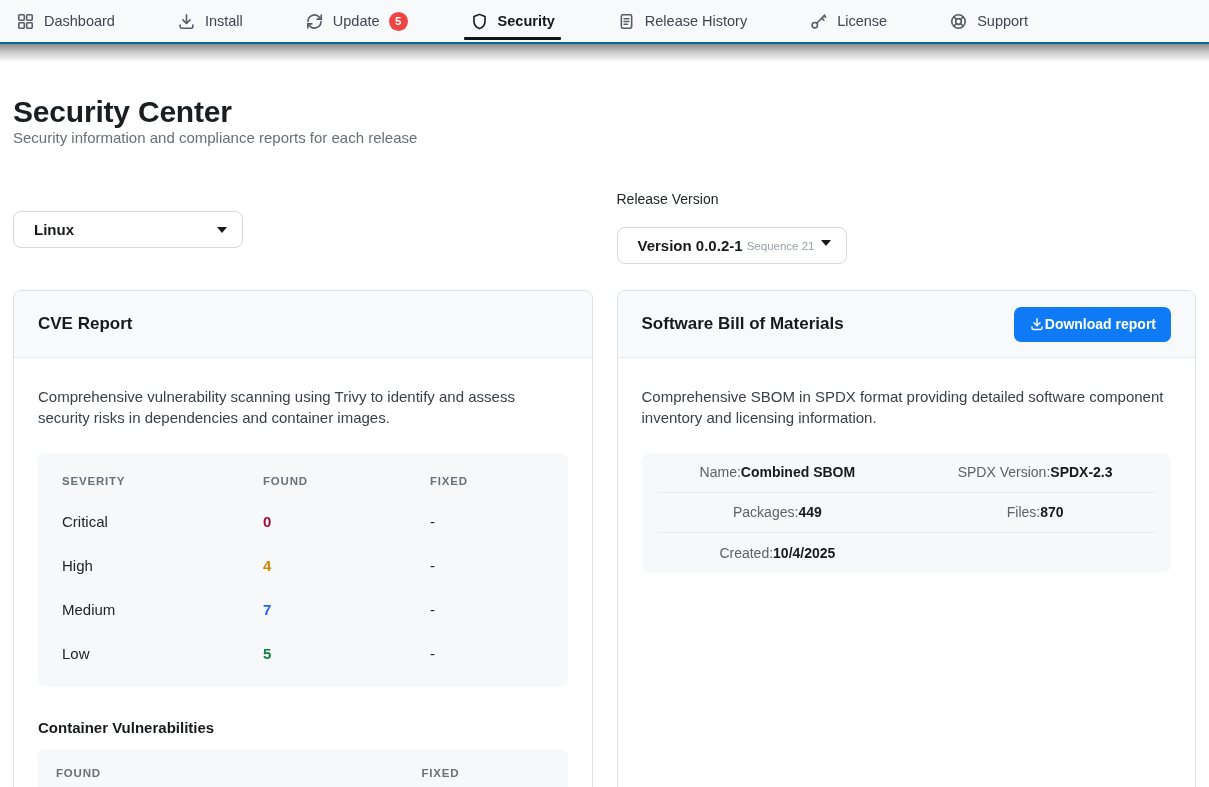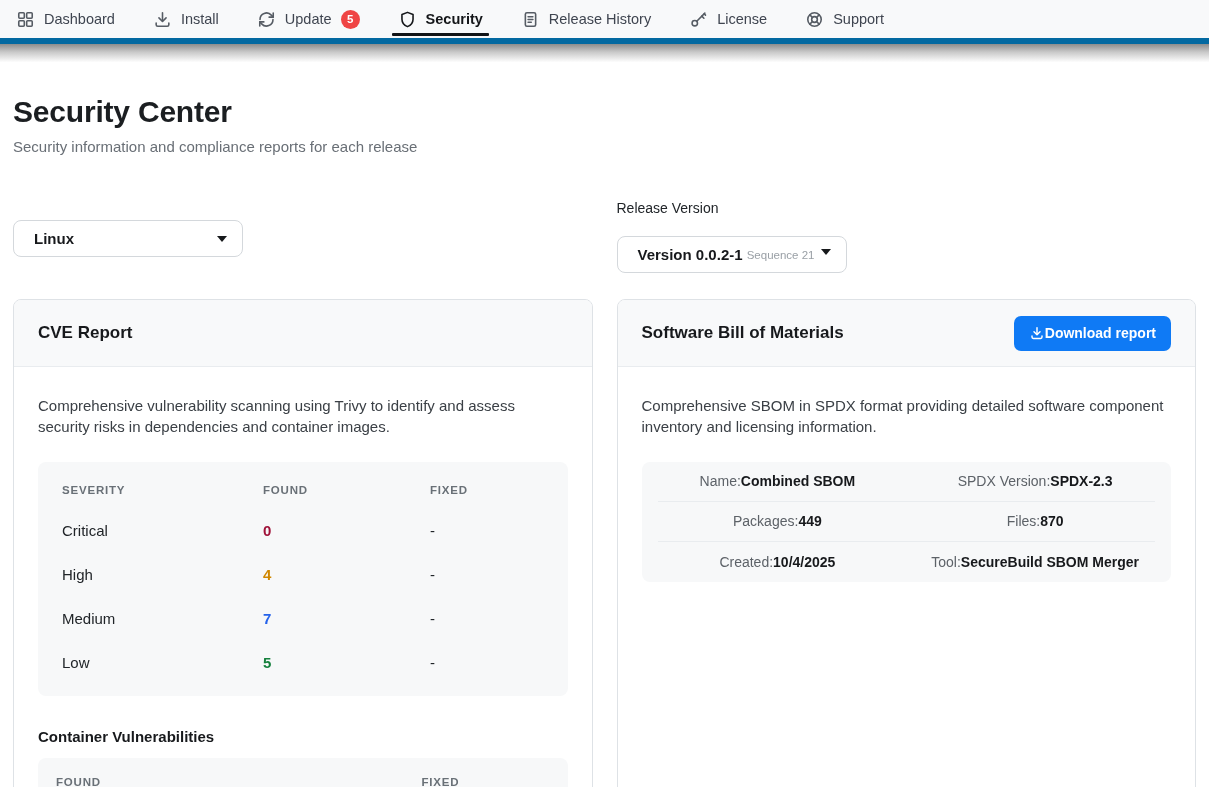--- a/index.html
+++ b/index.html
@@ -6,25 +6,25 @@
   html, body { width: 1209px; height: 787px; overflow: hidden; }
   body {
     background: #ffffff;
     font-family: "Liberation Sans", sans-serif;
     color: #212529;
   }
   
   .topnav {
     height: 44px;
     background: #f8f9fa;
-    border-bottom: 6px solid #0369a1;
+    border-bottom: 2px solid #0369a1;
     display: flex;
     align-items: stretch;
     padding-left: 16px;
-    gap: 38px;
+    gap: 62px;
   }
   .nav-item {
     display: flex;
     align-items: center;
     gap: 9px;
     font-size: 14.5px;
     color: #3f4550;
     position: relative;
     cursor: pointer;
     white-space: nowrap;
@@ -55,21 +55,21 @@
   }
   
   .page { padding: 0 13px; }
   .page-title {
     margin-top: 33px;
     font-size: 30px;
     font-weight: 700;
     color: #1b1e21;
     letter-spacing: -0.2px;
   }
-  .page-subtitle { margin-top: 9px; font-size: 15px; color: #696f76; }
+  .page-subtitle { font-size: 15px; color: #696f76; }
 
   .two-col { display: grid; grid-template-columns: 1fr 1fr; column-gap: 24px; }
   .controls { margin-top: 45px; }
   .control-label { font-size: 14px; color: #212529; }
   .select {
     margin-top: 20px;
     width: 230px; height: 37px;
     background: #fff;
     border: 1px solid #d4d8dc;
     border-radius: 8px;
@@ -352,23 +352,19 @@
             <div class="sbom-pair">
               <span class="sbom-label">Files:</span>
               <span class="sbom-value">870</span>
             </div>
           </div>
           <div class="sbom-row">
             <div class="sbom-pair">
               <span class="sbom-label">Created:</span>
               <span class="sbom-value">10/4/2025</span>
             </div>
-            <div class="sbom-pair">
-              <span class="sbom-label">Tool:</span>
-              <span class="sbom-value">SecureBuild SBOM Merger</span>
-            </div>
           </div>
         </div>
       </div>
     </section>
 
   </div>
 </div>
 
 </body></html>

